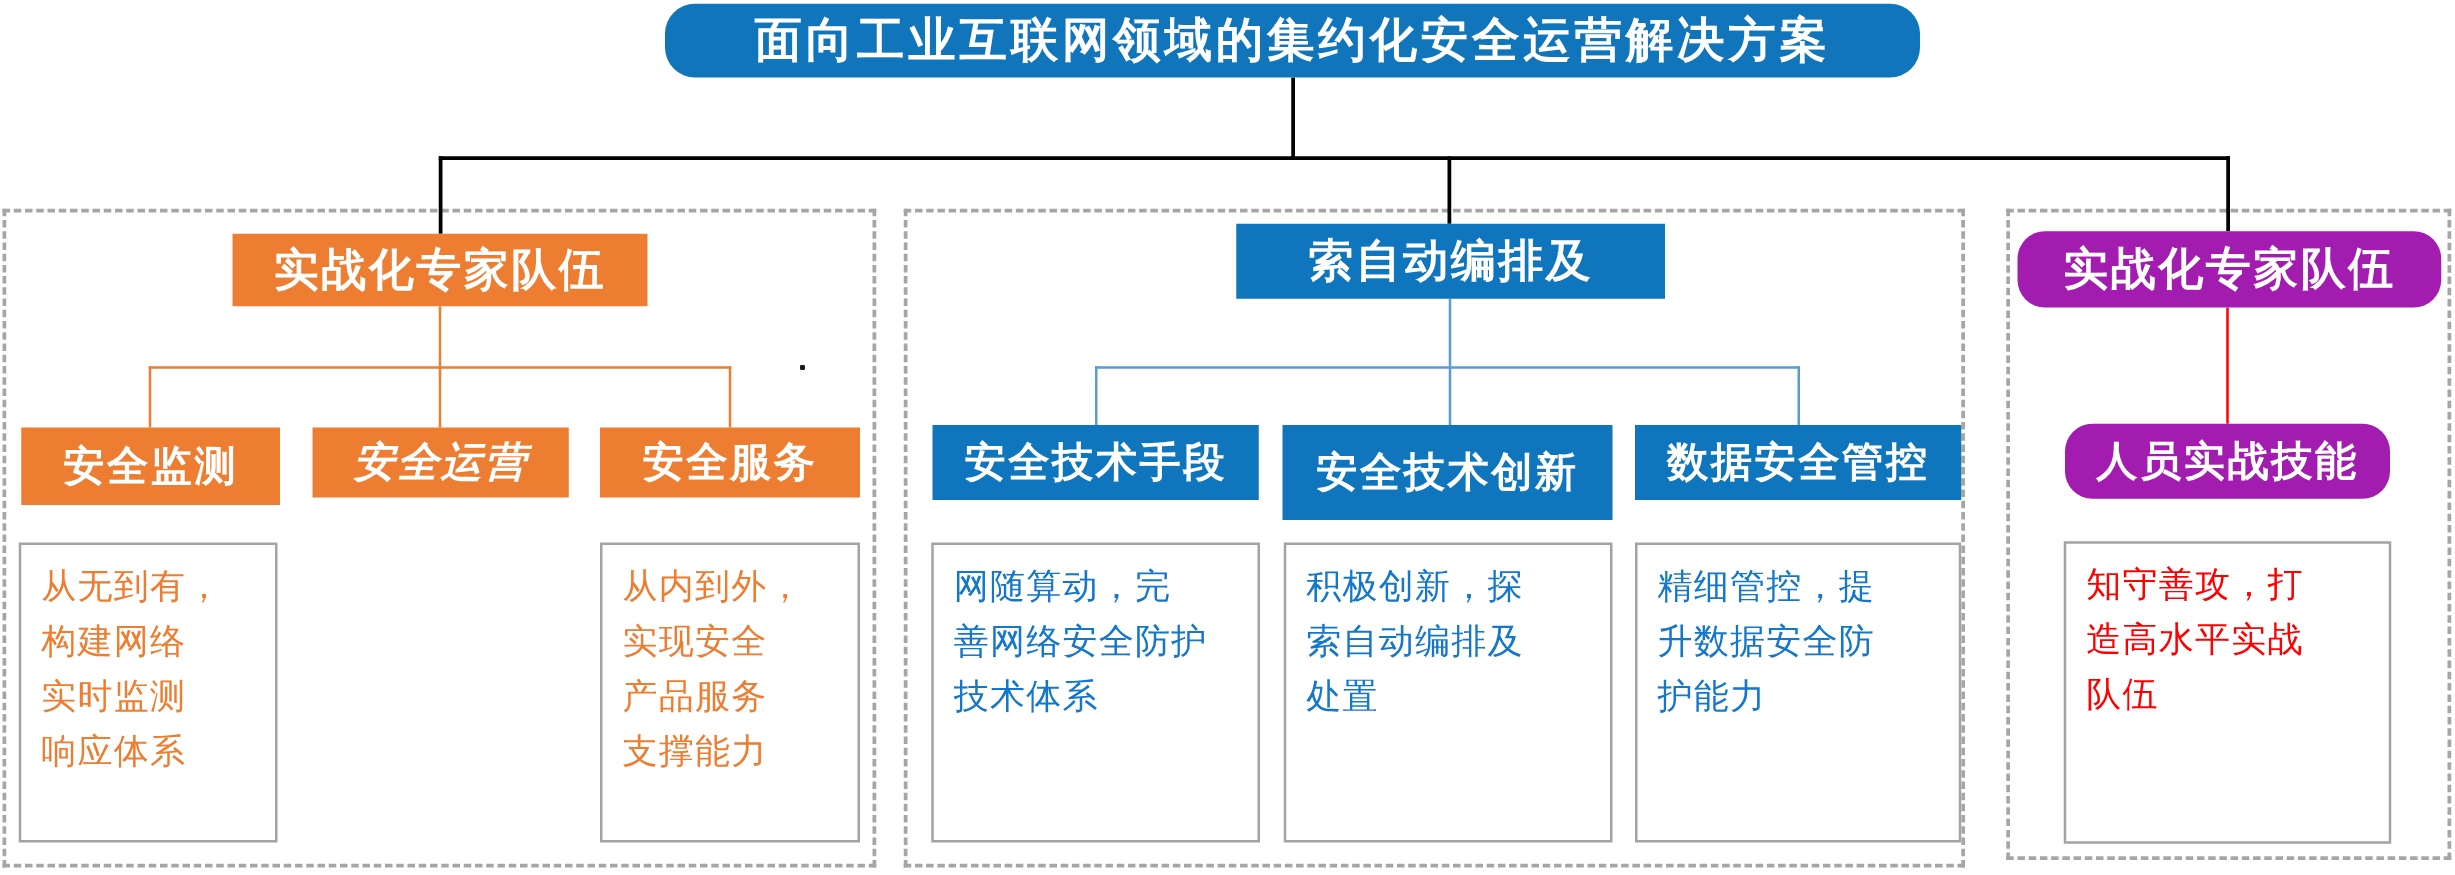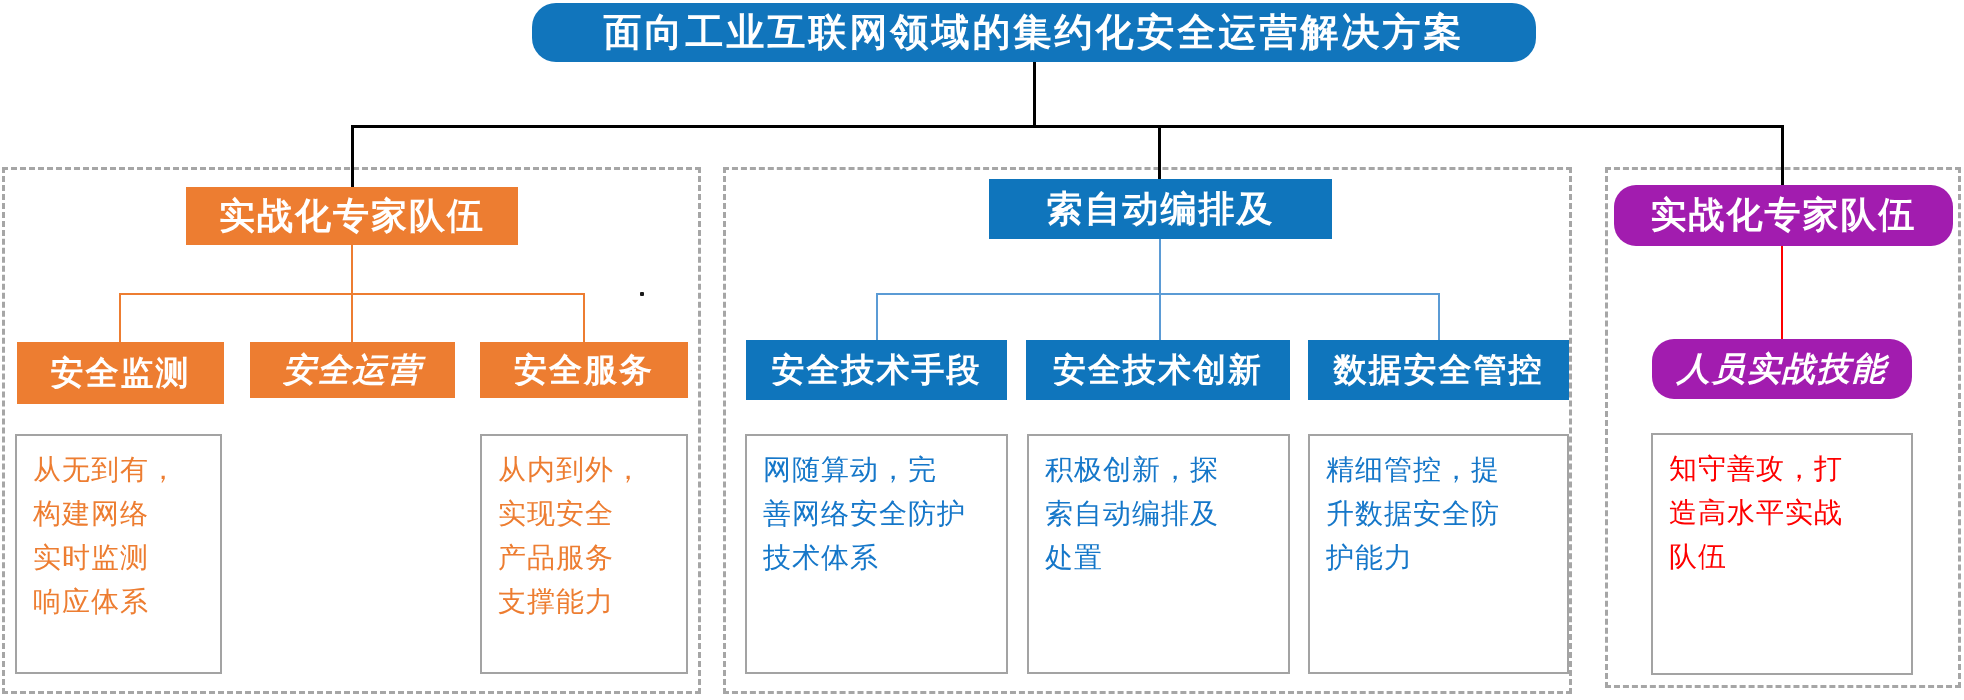--- a/index.html
+++ b/index.html
@@ -73,24 +73,24 @@
 
   <div class="node hdr orange-bg" style="left:186px;top:187px;width:332px;height:58px;">实战化专家队伍</div>
   <div class="node hdr blue-bg" style="left:989px;top:179px;width:343px;height:60px;">索自动编排及</div>
   <div class="node hdr red-bg" style="left:1614px;top:185px;width:339px;height:61px;">实战化专家队伍</div>
 
   <div class="node child orange-bg" style="left:17px;top:342px;width:207px;height:62px;">安全监测</div>
   <div class="node child orange-bg" style="left:250px;top:342px;width:205px;height:56px;font-style:italic;">安全运营</div>
   <div class="node child orange-bg" style="left:480px;top:342px;width:208px;height:56px;">安全服务</div>
 
   <div class="node child blue-bg" style="left:746px;top:340px;width:261px;height:60px;">安全技术手段</div>
-  <div class="node child blue-bg" style="left:1026px;top:340px;width:264px;height:60px;">安全技术创新</div>
+  <div class="node child blue-bg" style="left:1026px;top:340px;width:264px;height:76px;">安全技术创新</div>
   <div class="node child blue-bg" style="left:1308px;top:340px;width:261px;height:60px;">数据安全管控</div>
 
-  <div class="node child red-bg" style="left:1652px;top:339px;width:260px;height:60px;font-style:italic;">人员实战技能</div>
+  <div class="node child red-bg" style="left:1652px;top:339px;width:260px;height:60px;">人员实战技能</div>
 
   <div class="desc orange-t" style="left:15px;top:434px;width:207px;height:240px;">从无到有，
 构建网络
 实时监测
 响应体系</div>
   <div class="desc orange-t" style="left:480px;top:434px;width:208px;height:240px;">从内到外，
 实现安全
 产品服务
 支撑能力</div>
 

